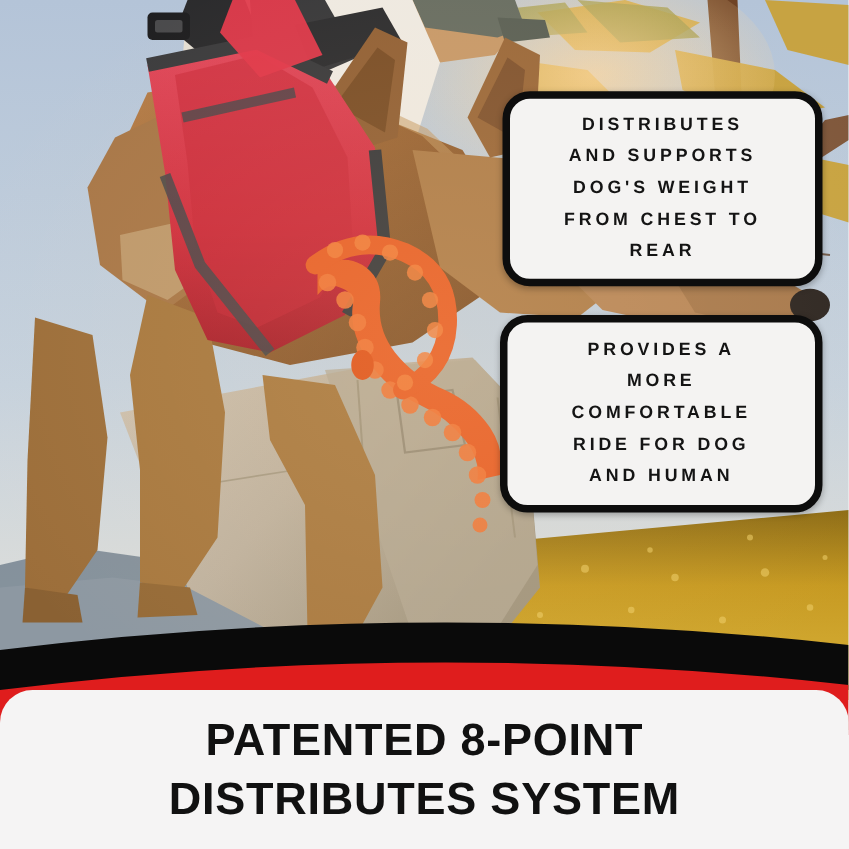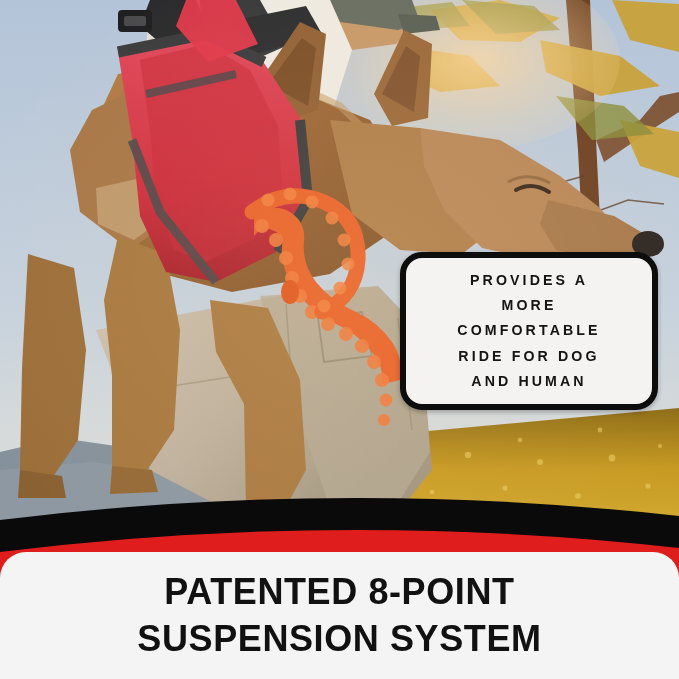--- a/index.html
+++ b/index.html
@@ -239,20 +239,27 @@
             <circle cx="324" cy="306" r="6.5"></circle>
         </g>
 
         <ellipse cx="290" cy="292" rx="9" ry="12" fill="#e0571f"></ellipse>
 
         <path d="M0,0 L679,0 L679,560 L0,560 Z" fill="url(#sunGlow)" opacity=".18"></path>
       </g>
     </svg>
   </div>
 
+  <div class="callout" id="callout-1">
+    <div class="callout-text">DISTRIBUTES
+AND SUPPORTS
+DOG'S WEIGHT
+FROM CHEST TO
+REAR</div>
+  </div>
 
   <div class="callout" id="callout-2">
     <div class="callout-text">PROVIDES A
 MORE
 COMFORTABLE
 RIDE FOR DOG
 AND HUMAN</div>
   </div>
 
   <div class="divider">
@@ -262,16 +269,16 @@
 
       <path d="M0,82 Q339.5,40 679,78 L679,118 Q339.5,78 0,122 Z" fill="#df1d1d"></path>
 
       <path d="M0,118 Q339.5,74 679,114 L679,130 L0,130 Z" fill="#f5f4f4"></path>
       <rect x="0" y="126" width="679" height="4" fill="#f5f4f4"></rect>
     </svg>
   </div>
 
   <div class="banner">
     <div class="banner-line">PATENTED 8-POINT</div>
-    <div class="banner-line">SUSPENSION SYSTEM</div>
+    <div class="banner-line">DISTRIBUTES SYSTEM</div>
   </div>
 
 </div>
 
 </body></html>

